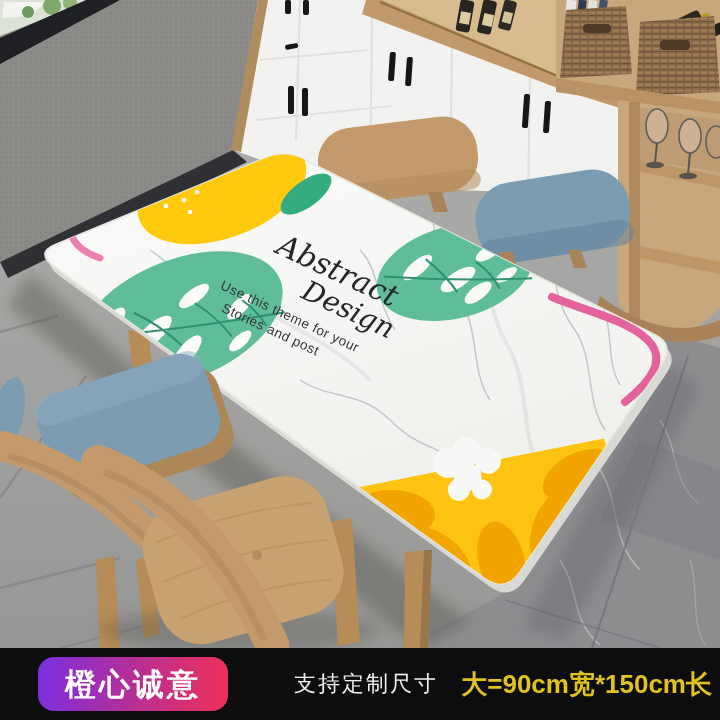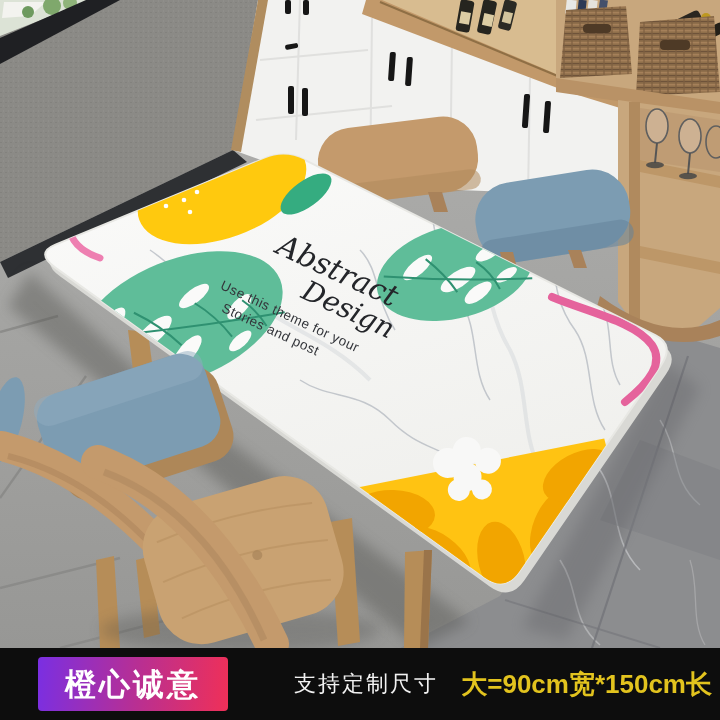--- a/index.html
+++ b/index.html
@@ -2,21 +2,21 @@
 <html><head>
 <meta charset="utf-8">
 <style>
   html,body{margin:0;padding:0;background:#fff;}
   .stage{position:relative;width:720px;height:720px;overflow:hidden;background:#a6a6a4;
          font-family:"Liberation Sans",sans-serif;}
   .scene{position:absolute;left:0;top:0;}
   
   .footer{position:absolute;left:0;top:648px;width:720px;height:72px;background:#0d0d0d;
           display:flex;align-items:center;}
-  .badge{margin-left:38px;width:190px;height:54px;border-radius:4px;
+  .badge{margin-left:38px;width:190px;height:54px;border-radius:16px;
          background:linear-gradient(95deg,#7a2fe2 0%,#b82f93 52%,#ef3058 100%);
          display:flex;align-items:center;justify-content:center;}
   .badge span{color:#ffffff;font-size:31px;font-weight:bold;letter-spacing:3px;line-height:1;}
   .support{margin-left:66px;color:#f2f2f2;font-size:22px;letter-spacing:2px;}
   .sizes{margin-left:auto;margin-right:8px;text-align:right;color:#e2c31e;
          font-size:26px;line-height:33px;font-weight:600;letter-spacing:0;}
   
   .script-txt{font-family:"DejaVu Serif",serif;font-style:italic;fill:#24262a;}
   .caption-txt{font-family:"Liberation Sans",sans-serif;fill:#33353a;letter-spacing:.5px;}
 </style>

